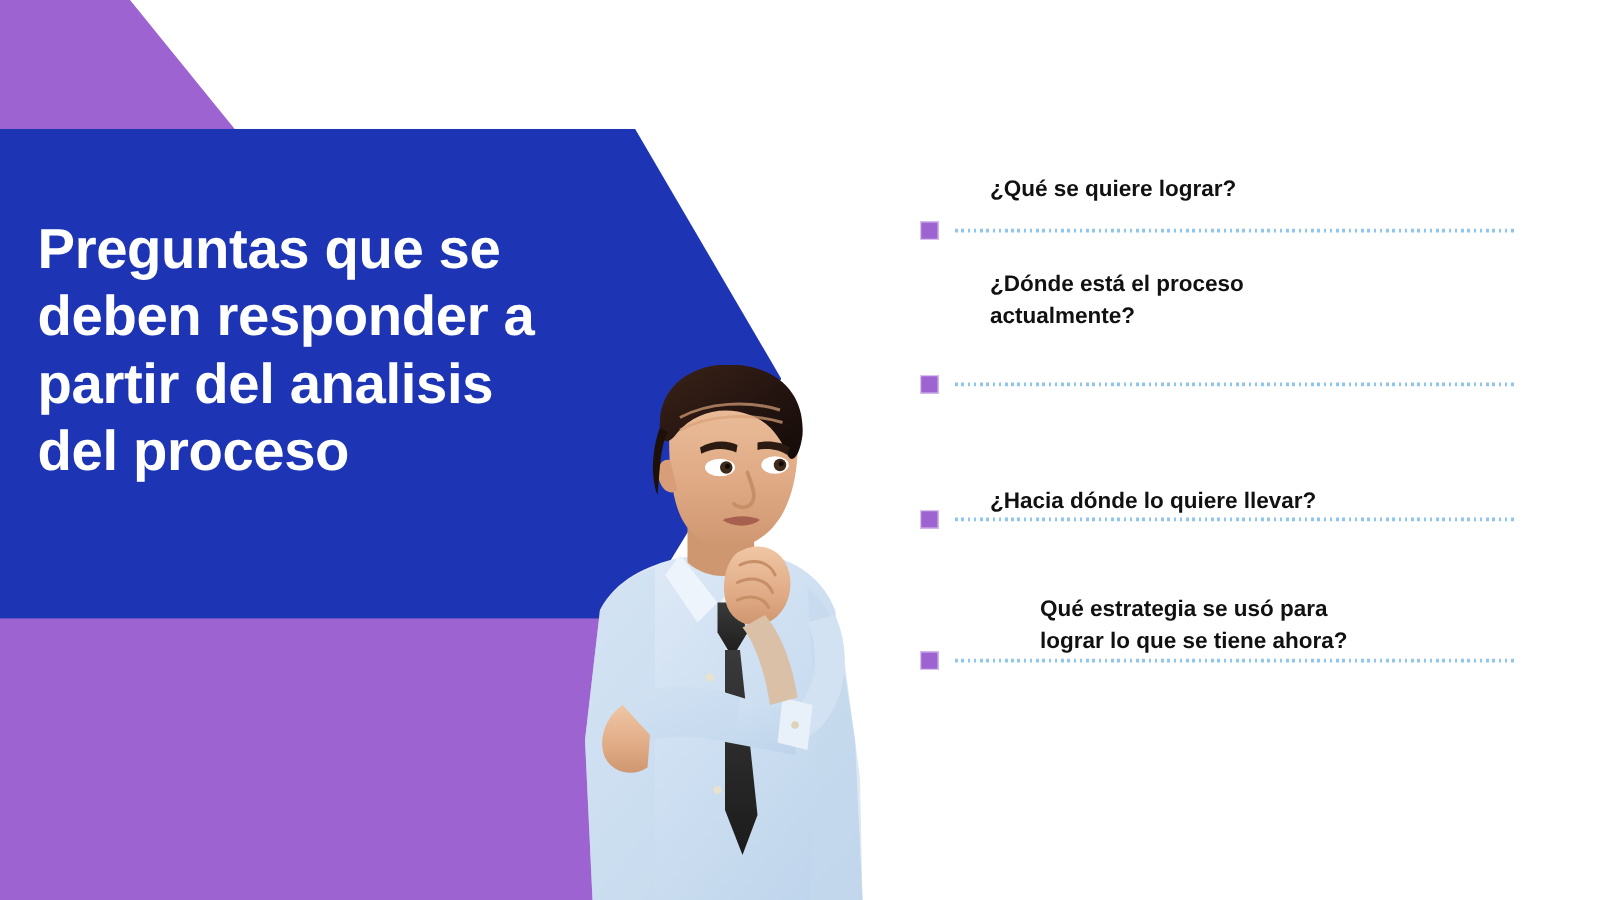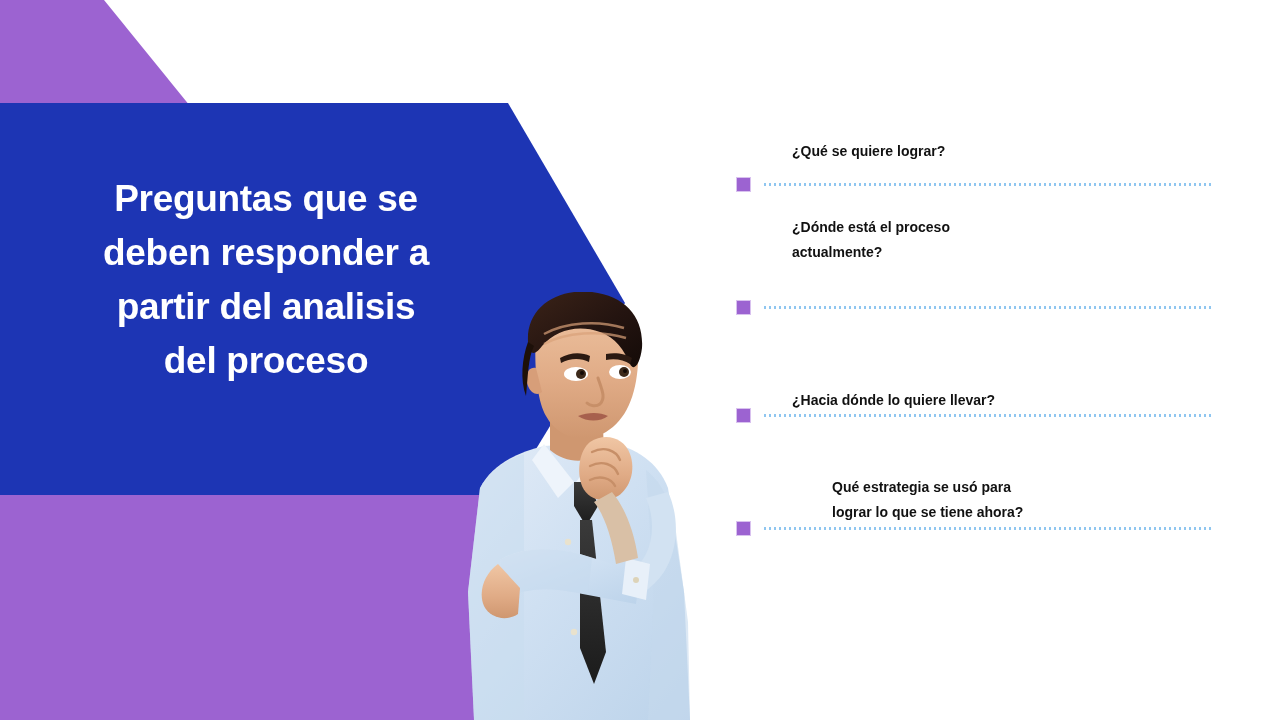--- a/index.html
+++ b/index.html
@@ -50,30 +50,29 @@
     top: 103px;
     width: 625px;
     height: 392px;
     background: #1d35b4;
     clip-path: polygon(0 0, 508px 0, 625px 200px, 508px 392px, 0 392px);
   }
 
   
   .title {
     position: absolute;
-    left: 16px;
+    left: 30px;
     top: 172px;
     width: 500px;
     color: #ffffff;
-    font-size: 37px;
+    font-size: 45px;
     font-weight: bold;
     line-height: 54px;
     letter-spacing: -0.3px;
     white-space: pre-line;
-    text-align: center;
   }
 
   
   .person {
     position: absolute;
     left: 440px;
     top: 292px;
     width: 280px;
     height: 428px;
     overflow: hidden;
@@ -110,21 +109,21 @@
     background-image: repeating-linear-gradient(
       to right,
       #8fc6f0 0px, #8fc6f0 2px,
       rgba(255,255,255,0) 2px, rgba(255,255,255,0) 5px
     );
   }
   .q-text {
     position: absolute;
     left: 56px;
     color: #111111;
-    font-size: 14px;
+    font-size: 18px;
     font-weight: bold;
     line-height: 25px;
     white-space: pre-line;
   }
 
   
   .q1 .q-bullet { top: 57px; }
   .q1 .q-rule   { top: 63px; }
   .q1 .q-text   { top: 19px; }
 

